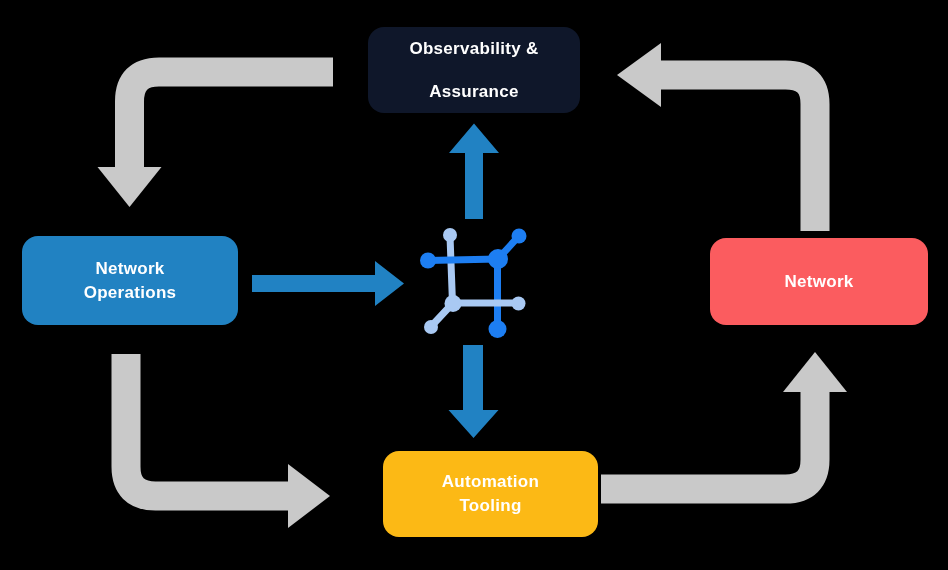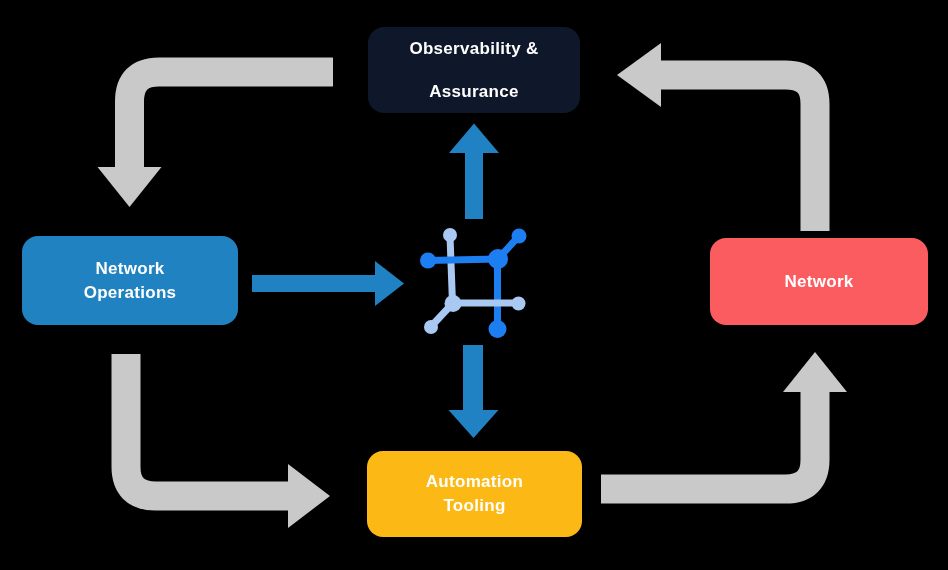--- a/index.html
+++ b/index.html
@@ -32,21 +32,21 @@
     justify-content: center;
     text-align: center;
     font-size: 17px;
     font-weight: 700;
     letter-spacing: 0.3px;
     line-height: 24px;
   }
   .node-observability { left: 368px; top: 27px;  width: 212px; height: 86px; }
   .node-netops        { left: 22px;  top: 236px; width: 216px; height: 89px; }
   .node-infra         { left: 710px; top: 238px; width: 218px; height: 87px; }
-  .node-tooling       { left: 367px; top: 451px; width: 215px; height: 86px; }
+  .node-tooling       { left: 383px; top: 451px; width: 215px; height: 86px; }
 </style>
 </head>
 <body>
 
 <div class="stage">
 
   <svg class="layer" width="948" height="570" viewBox="0 0 948 570" xmlns="http://www.w3.org/2000/svg">
 
     <g>
       <path class="gpipe" d="M 333 72 L 159 72 Q 129.5 72 129.5 101.5 L 129.5 169" style="stroke: rgb(201, 201, 201);"></path>

